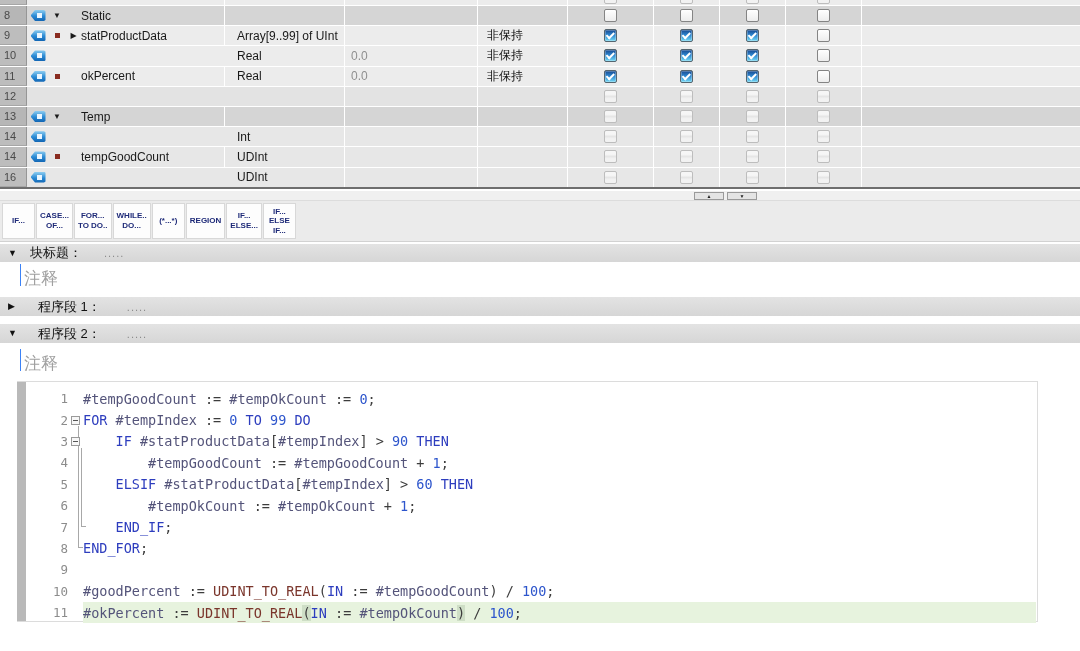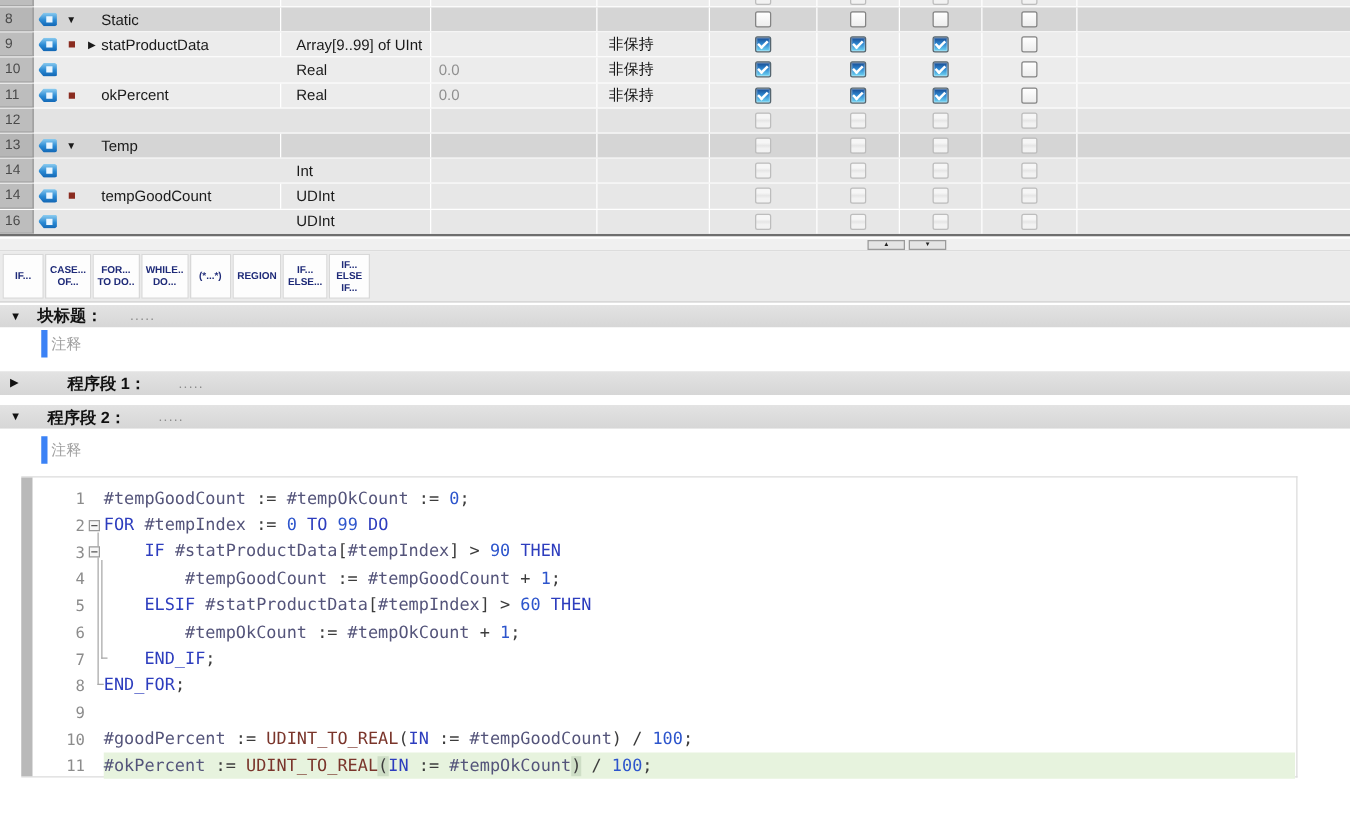--- a/index.html
+++ b/index.html
@@ -46,23 +46,23 @@
   .splitter { position:absolute; left:0; top:191px; width:1080px; height:10px; background:#f0f0f0; border-bottom:1px solid #dcdcdc; }
   .split-btn { position:absolute; top:1px; width:30px; height:8px; background:#e4e4e4; border:1px solid #9a9a9a; display:flex; align-items:center; justify-content:center; }
   .split-btn .tri { font-size:5px; color:#222; }
   
   .snips { position:absolute; left:0; top:201px; width:1080px; height:41px; background:#ebebeb; border-bottom:1px solid #d2d2d2; display:flex; align-items:center; padding-left:2px; }
   .snip { min-width:33px; height:36px; margin-right:1px; background:#fdfdfd; border:1px solid #d8d8d8; display:flex; flex-direction:column; align-items:center; justify-content:center; padding:1px 3px; }
   .snip span { font-size:8px; font-weight:bold; color:#1e2a78; line-height:1.2; white-space:nowrap; }
   
   .bar { position:absolute; left:0; width:1080px; height:19px; background:linear-gradient(180deg,#e3e3e3,#d6d6d6); border-bottom:1px solid #fff; display:flex; align-items:center; }
   .bar .tri { margin-left:8px; width:22px; color:#111; font-size:9px; }
-  .bar .lbl { font-size:13px; font-weight:bold; color:#111; }
+  .bar .lbl { font-size:13px; font-weight:normal; color:#111; }
   .bar .dots { font-size:11px; color:#8c8c8c; margin-left:26px; letter-spacing:1px; }
-  .cmt { position:absolute; left:33px; height:22px; border-left:5px solid #3b82f6; padding:3px 0 0 3px; font-size:12px; color:#a0a0a0; width:400px; }
+  .cmt { position:absolute; left:20px; height:22px; border-left:1px solid #3b82f6; padding:3px 0 0 3px; font-size:17px; color:#a0a0a0; width:400px; }
   
   .code-box { position:absolute; left:17px; top:381px; width:1021px; height:241px; background:#fff; border:1px solid #dcdcdc; border-left:none; }
   .gut-strip { position:absolute; left:0; top:0; bottom:0; width:9px; background:#b9b9b9; }
   .code-lines { position:absolute; left:9px; top:6px; right:1px; }
   .cline { display:flex; height:21.4px; align-items:center; }
   .cline .ln { width:42px; flex:none; text-align:right; font-family:"DejaVu Sans Mono","Liberation Mono",monospace; font-size:12.5px; color:#8c8c8c; }
   .cline .fold { width:15px; flex:none; display:flex; align-items:center; justify-content:center; }
   .fold-box { width:9px; height:9px; border:1px solid #9a9a9a; background:#f7f7f7; position:relative; }
   .fold-box::after { content:""; position:absolute; left:1px; right:1px; top:3px; border-top:1px solid #555; }
   .cline .src { flex:1; font-family:"DejaVu Sans Mono","Liberation Mono",monospace; font-size:13.5px; white-space:pre; height:100%; display:flex; align-items:center; }
@@ -378,21 +378,21 @@
 
   <div class="bar" style="top:244px;">
     <span class="tri">▼</span>
     <span class="lbl">块标题：</span>
     <span class="dots" style="margin-left:22px;">.....</span>
   </div>
   <div class="cmt" style="top:264px;">注释</div>
 
   <div class="bar" style="top:297px; height:20px;">
     <span class="tri">▶</span>
-    <span class="lbl" style="margin-left:24px;">程序段 1：</span>
+    <span class="lbl" style="margin-left:8px;">程序段 1：</span>
     <span class="dots">.....</span>
   </div>
 
   <div class="bar" style="top:324px; height:20px;">
     <span class="tri">▼</span>
     <span class="lbl" style="margin-left:8px;">程序段 2：</span>
     <span class="dots">.....</span>
   </div>
   <div class="cmt" style="top:349px;">注释</div>
 

